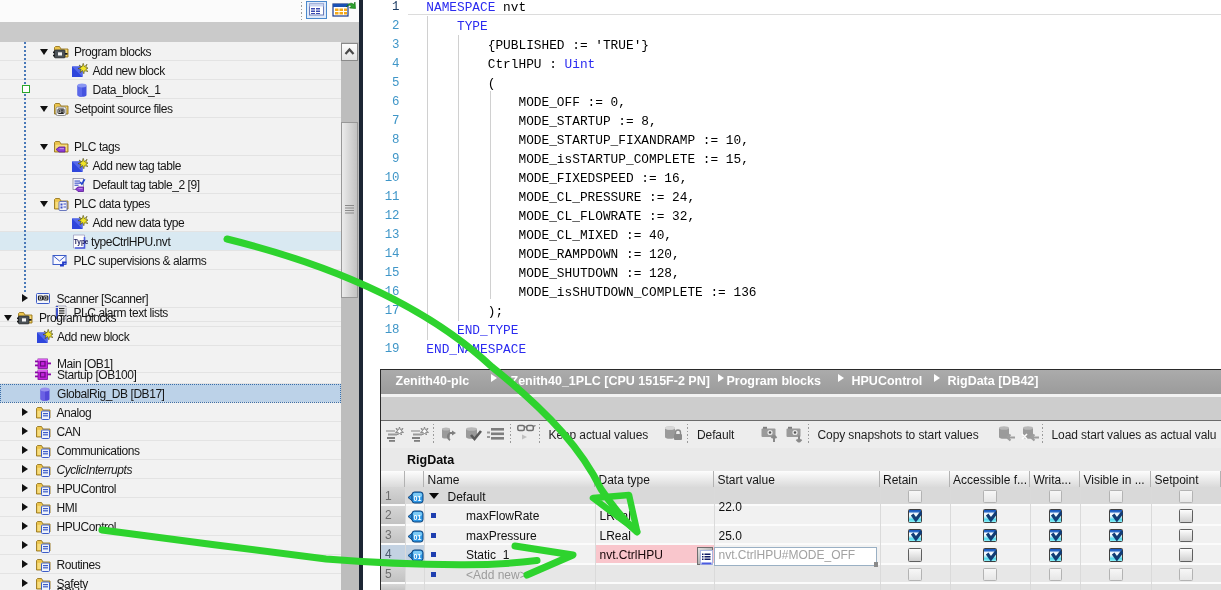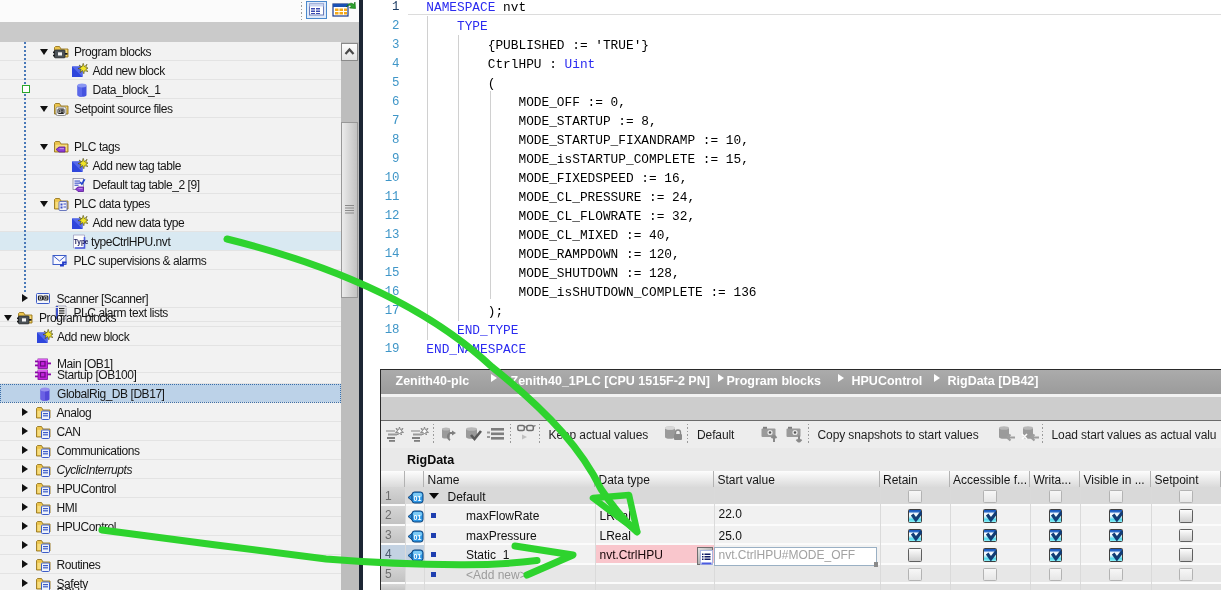--- a/index.html
+++ b/index.html
@@ -643,21 +643,21 @@
       <div class="abs" style="left:2px;top:2px;width:11px;height:13.5px;background:#fff;border:0.5px solid #aab4e0;"><svg width="11" height="13">
           <rect x="1" y="1.5" width="1.5" height="1.5" fill="#111a66"></rect>
           <rect x="3.5" y="1.5" width="6" height="1.5" fill="#111a66"></rect>
           <rect x="1" y="4" width="1.5" height="1.5" fill="#111a66"></rect>
           <rect x="3.5" y="4" width="6" height="1.5" fill="#111a66"></rect>
           <rect x="1" y="6.5" width="1.5" height="1.5" fill="#111a66"></rect>
           <rect x="3.5" y="6.5" width="6" height="1.5" fill="#111a66"></rect>
           <rect x="0.5" y="10.5" width="10" height="1.8" fill="#4a5ae0"></rect>
         </svg></div>
     </div>
-<div class="cell" style="left:337.5px;top:137px;">22.0</div>
+<div class="cell" style="left:337.5px;top:130px;">22.0</div>
 <div class="cell" style="left:337.5px;top:159.2px;">25.0</div>
 <div class="abs" style="left:333px;top:177.5px;width:163px;height:18.5px;background:#fff;border:1px solid #9ab0c4;box-sizing:border-box;"></div>
 <div class="cell" style="left:337.5px;top:178.7px;color:#a2a2a2;">nvt.CtrlHPU#MODE_OFF</div>
 <div class="abs" style="left:492.5px;top:192.5px;width:4.5px;height:4.5px;background:#8a8a8a;"></div>
 <div class="cb dis" style="left:527.25px;top:120.45px;"></div>
 <div class="cb dis" style="left:602.25px;top:120.45px;"></div>
 <div class="cb dis" style="left:667.75px;top:120.45px;"></div>
 <div class="cb dis" style="left:728.25px;top:120.45px;"></div>
 <div class="cb dis" style="left:798.25px;top:120.45px;"></div>
 <div class="cb on" style="left:527.25px;top:139.95px;">

